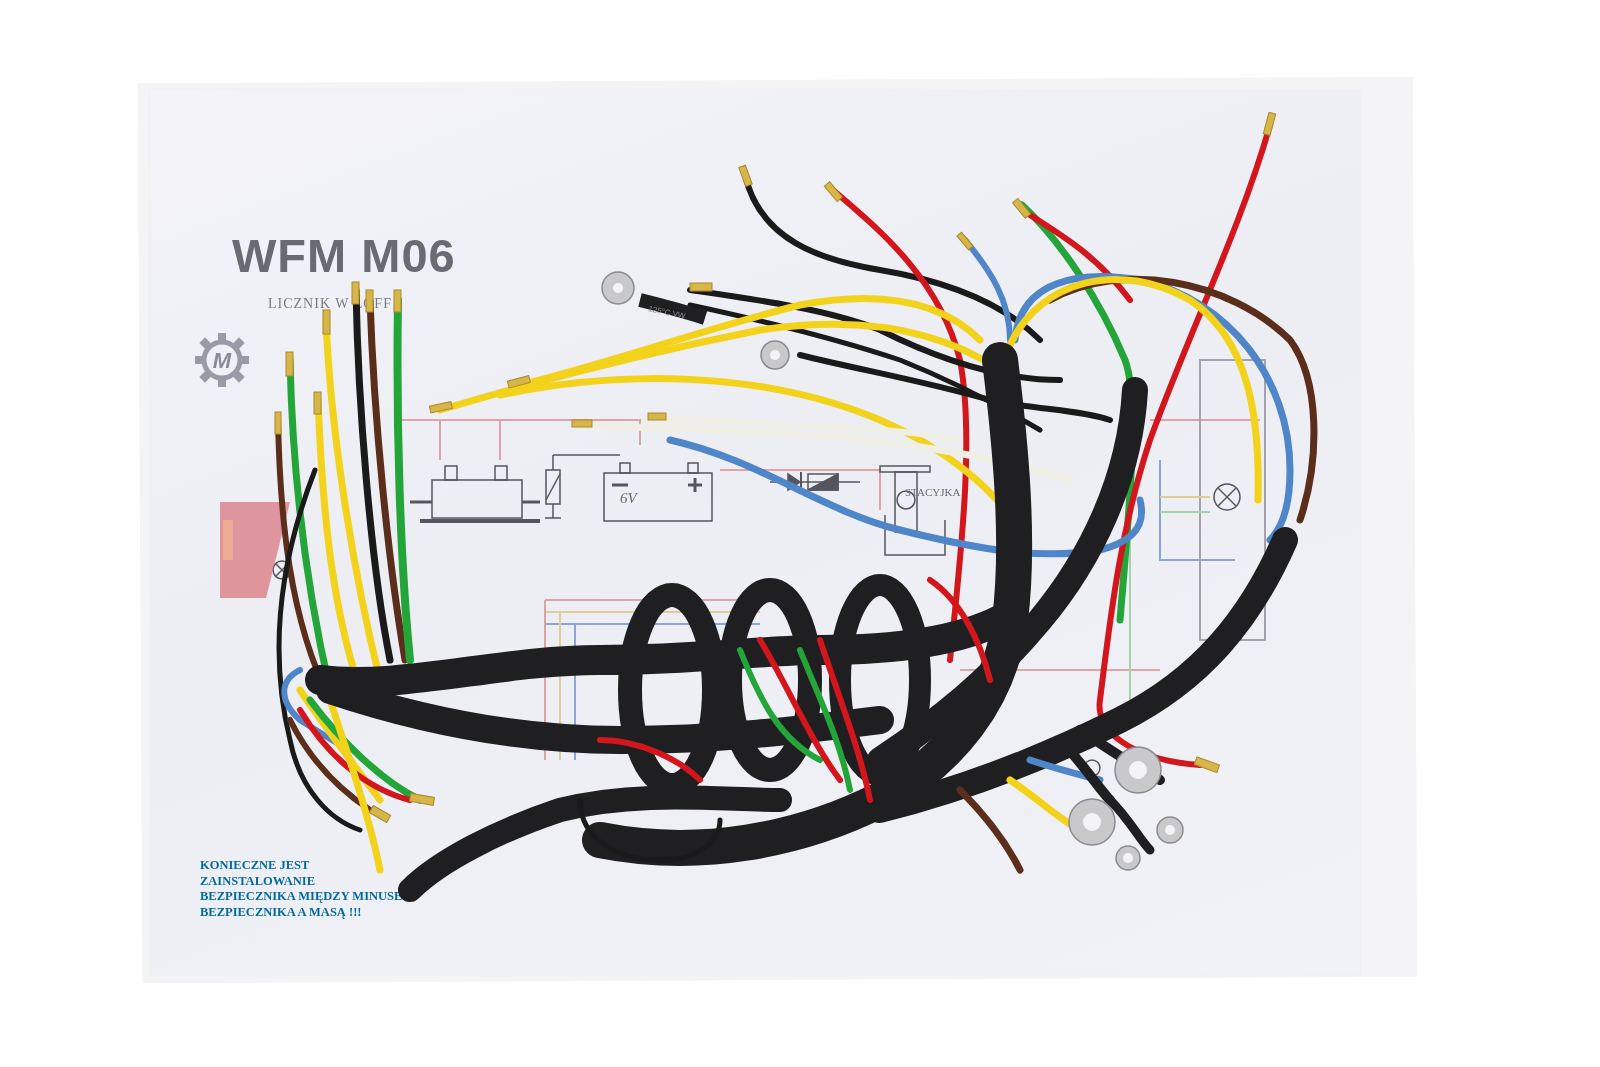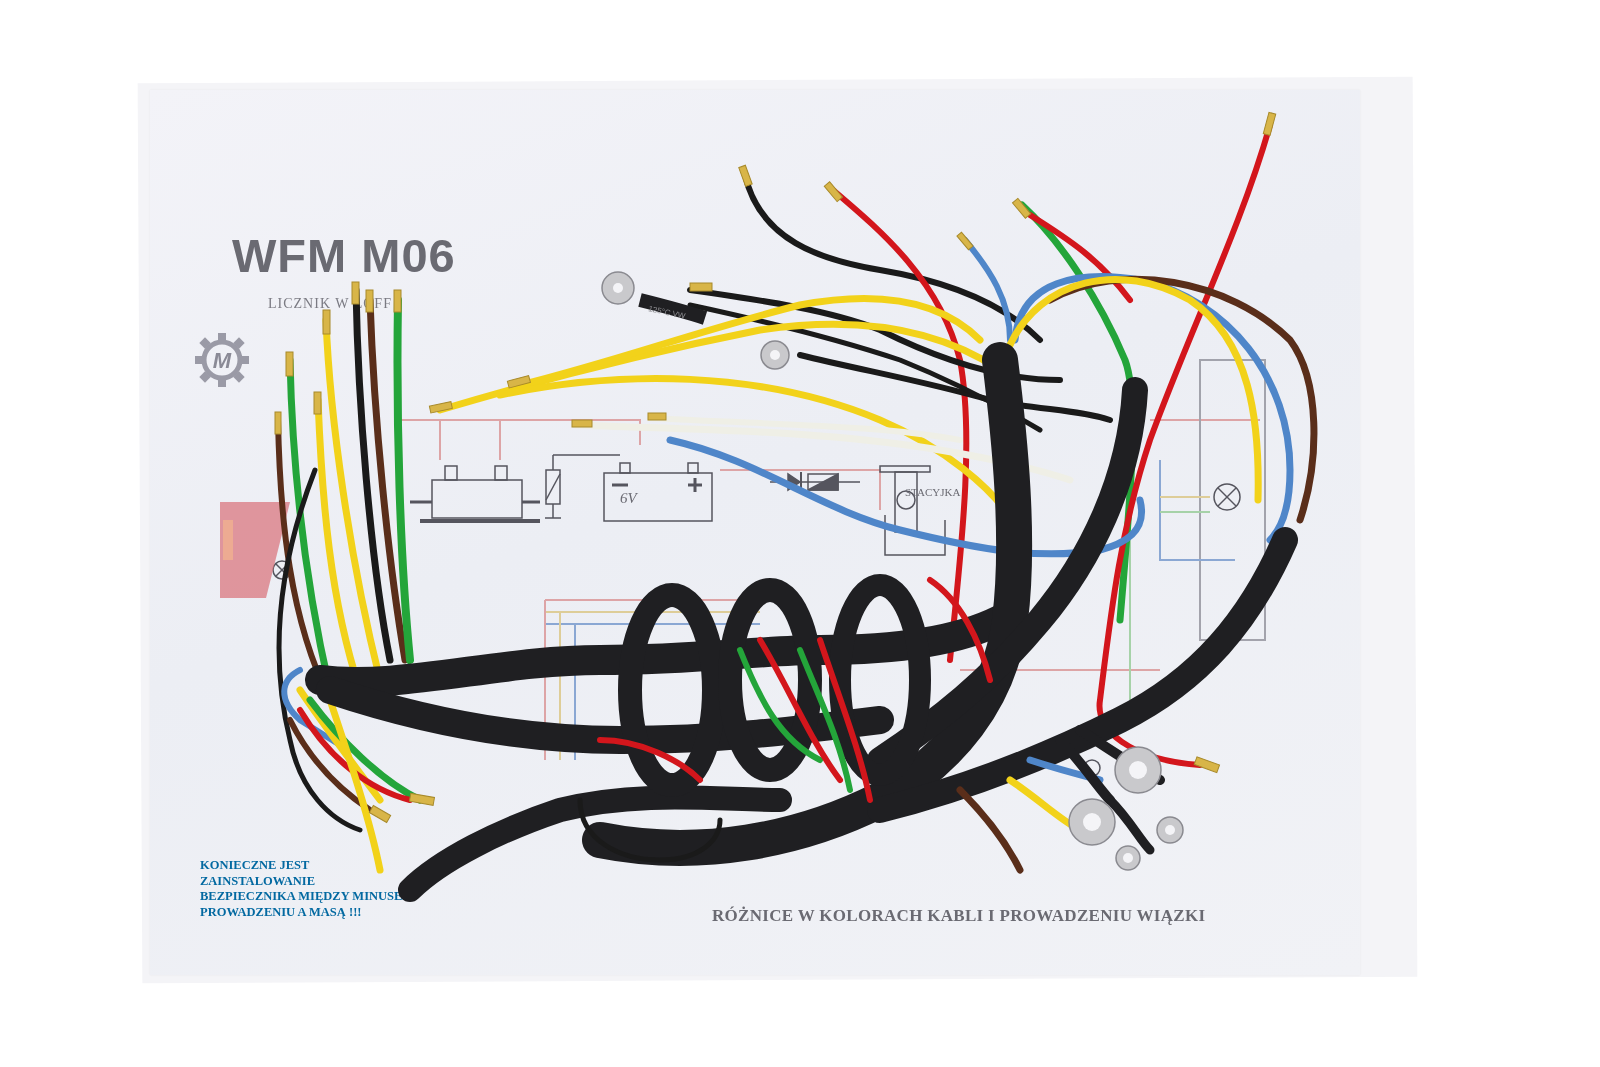--- a/index.html
+++ b/index.html
@@ -145,25 +145,24 @@
   <text x="30" y="38" text-anchor="middle" font-family="Liberation Sans, sans-serif" font-weight="bold" font-style="italic" font-size="22" fill="#8a8a96">M</text>
 </svg>
 
 <div class="battery-label">6V</div>
 <div class="stacyjka-label">STACYJKA</div>
 
 <div class="warn-left">
   <div>KONIECZNE JEST</div>
   <div>ZAINSTALOWANIE</div>
   <div>BEZPIECZNIKA MIĘDZY MINUSEM</div>
-  <div>PROWADZENIU A MASĄ !!!</div>
+  <div>BEZPIECZNIKA A MASĄ !!!</div>
 </div>
 
 <div class="warn-bottom">
-  <div>RÓŻNICE W KOLORACH KABLI I PROWADZENIU WIĄZKI</div>
 </div>
 
 <svg class="art" width="1600" height="1067">
   <g fill="none" stroke-linecap="round">
 
     <path d="M290 360 C292 450 300 560 330 690" stroke="#24a53a" stroke-width="7"></path>
     <path d="M278 420 C280 520 290 620 330 700" stroke="#5a2e1a" stroke-width="6"></path>
     <path d="M318 400 C322 500 330 600 360 690" stroke="#f2d21a" stroke-width="7"></path>
     <path d="M326 320 C330 420 350 560 380 680" stroke="#f2d21a" stroke-width="7"></path>
     <path d="M356 290 C358 400 370 560 390 660" stroke="#1a1a1a" stroke-width="7"></path>

